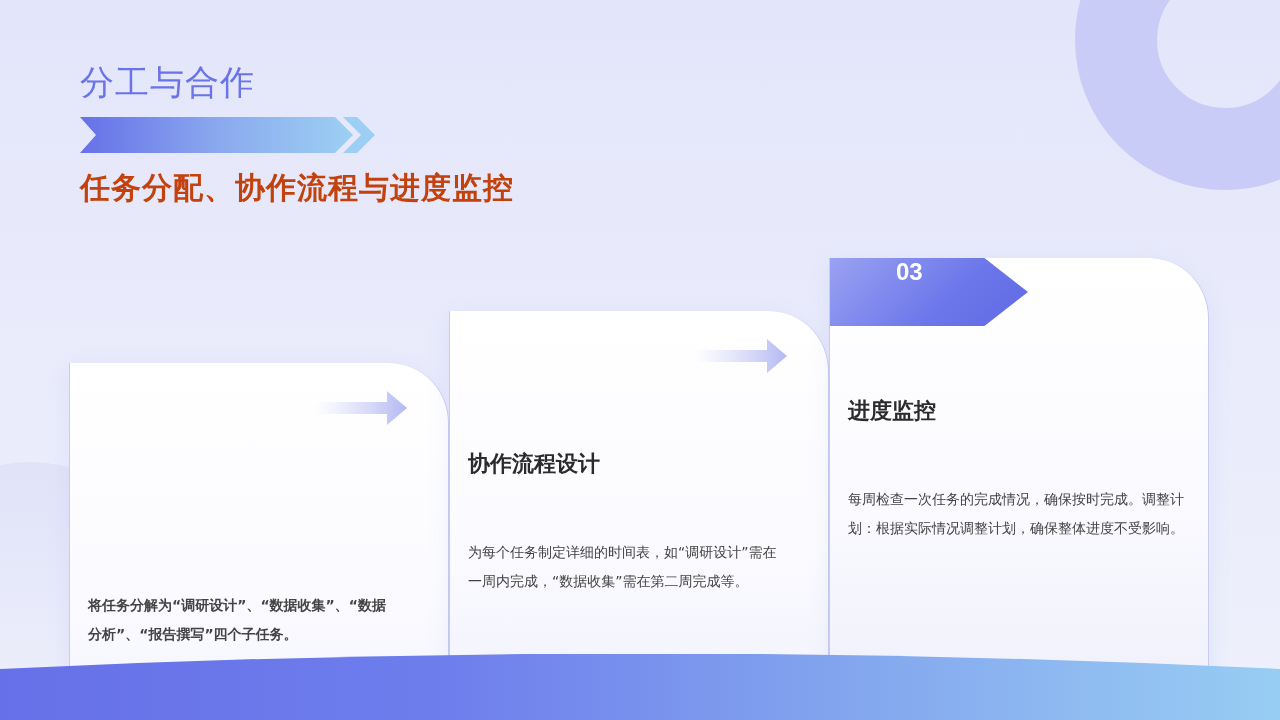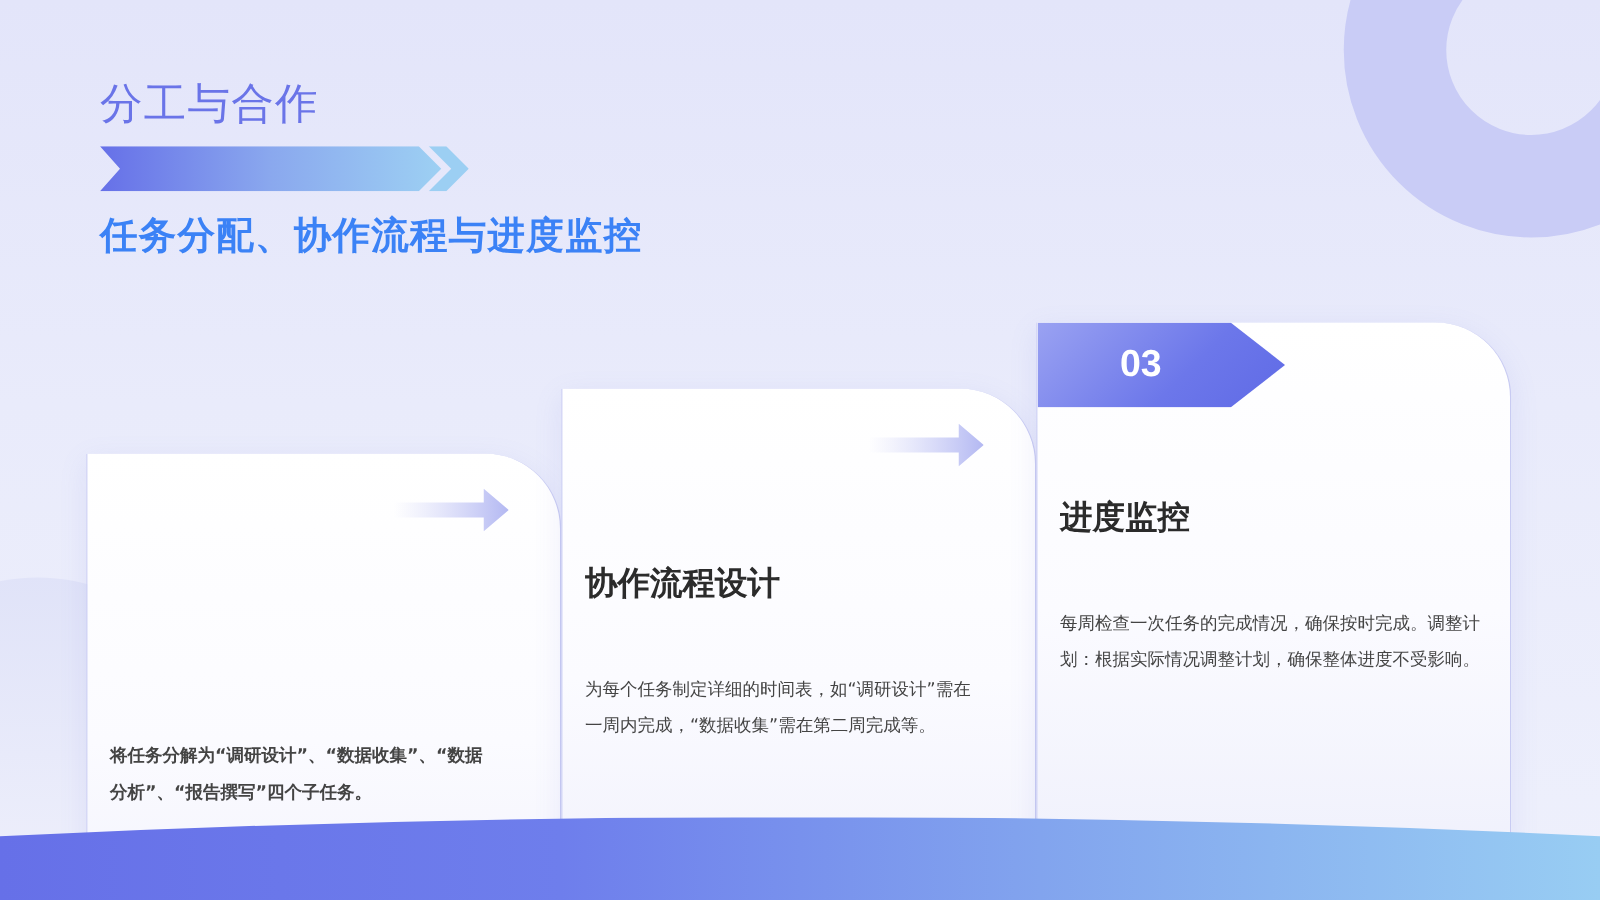--- a/index.html
+++ b/index.html
@@ -23,48 +23,48 @@
   }
   .title {
     position: absolute; left: 80px; top: 60px;
     font-size: 34px; font-weight: normal; color: #6a74e8; letter-spacing: 1px;
   }
   .banner {
     position: absolute; left: 80px; top: 117px; width: 295px; height: 36px;
   }
   .subtitle {
     position: absolute; left: 80px; top: 168px;
-    font-size: 30px; font-weight: bold; color: #3b82f6; letter-spacing: 1px;
+    font-size: 30px; font-weight: bold; color: #c2410c; letter-spacing: 1px;
   }
   .card {
     position: absolute; width: 380px; height: 420px;
     background: linear-gradient(180deg, #ffffff 0%, #fbfbff 55%, #f0f1fc 100%);
     border-radius: 0 60px 0 0;
     border-left: 1px solid #c8cbf2;
     border-right: 1px solid #c8cbf2;
     box-shadow: 0 6px 22px rgba(120,128,220,.12);
   }
   .card.c1 { left: 69px; top: 363px; }
   .card.c2 { left: 449px; top: 311px; }
   .card.c3 { left: 829px; top: 258px; }
   .tag {
     position: absolute; left: 0; top: 0; width: 198px; height: 68px;
     clip-path: polygon(0 0, 78% 0, 100% 50%, 78% 100%, 0 100%);
-    display: flex; align-items: center; padding-left: 66px;
-    color: #fff; font-size: 30px; font-weight: bold;
+    display: flex; padding-left: 66px;
+    color: #fff; font-size: 24px; font-weight: bold;
     font-family: "Liberation Sans", sans-serif;
   }
   .tag.purple { background: linear-gradient(135deg, #9aa2f2 0%, #6c77ea 60%, #5f6ae6 100%); }
   .tag.blue { background: linear-gradient(135deg, #8cc6f1 0%, #5aaaea 60%, #4a9fe8 100%); }
   .flow-arrow {
     position: absolute; left: 245px; top: 28px; width: 92px; height: 34px;
   }
   .card-title {
     position: absolute; left: 18px;
-    font-size: 26px; font-weight: bold; color: #2b2b2b;
+    font-size: 22px; font-weight: bold; color: #2b2b2b;
   }
   .card-text {
     position: absolute; left: 18px; width: 310px;
     font-size: 14px; line-height: 29px; color: #444; margin-top: 47px;
   }
   .c1 .card-title { top: 138px; }
   .c1 .card-text { top: 181px; font-weight: bold; }
   .c2 .card-title { top: 138px; }
   .c2 .card-text { top: 180px; }
   .c3 .card-title { top: 138px; }

